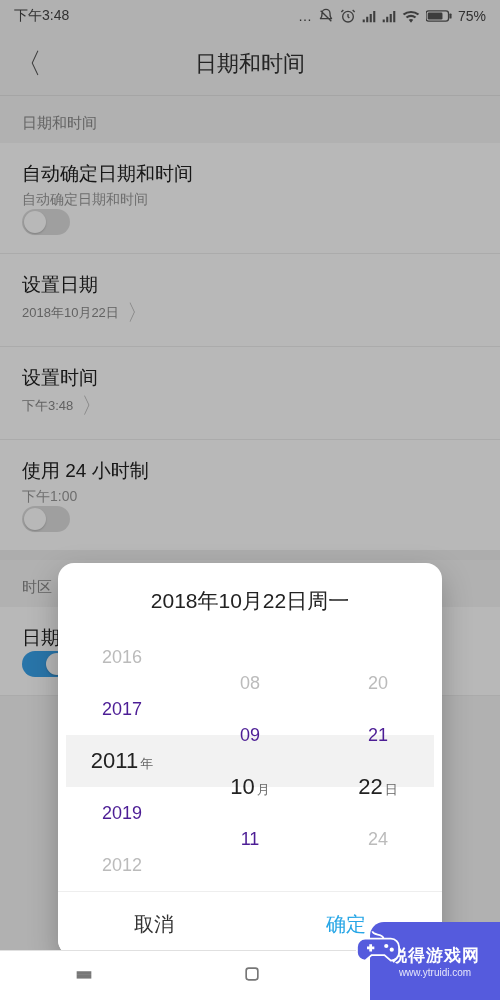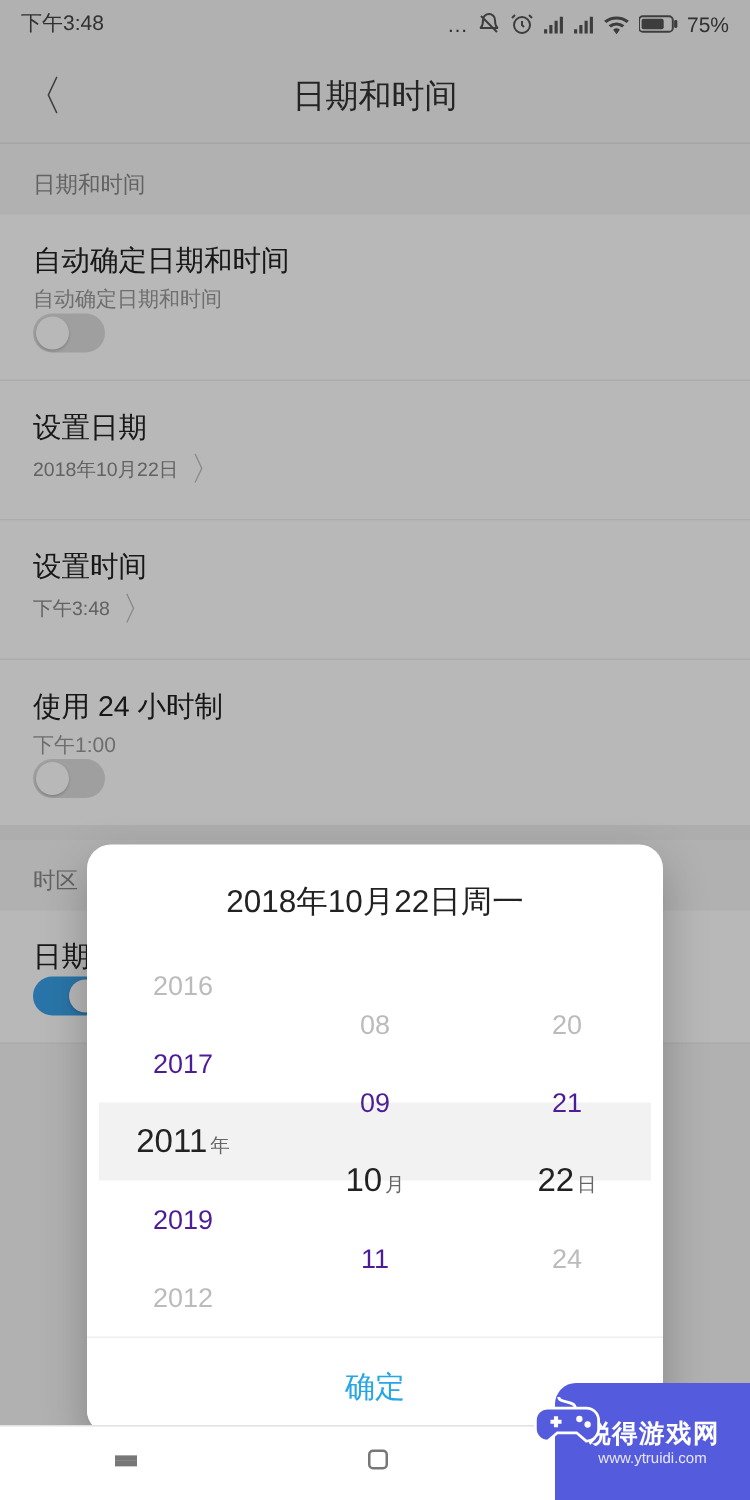--- a/index.html
+++ b/index.html
@@ -209,20 +209,21 @@
 
       <div class="wheel">
         <div class="opt">20</div>
         <div class="opt near">21</div>
         <div class="opt sel"><span>22</span><span class="unit">日</span></div>
         <div class="opt">24</div>
       </div>
     </div>
 
     <div class="picker-actions">
+      <button class="btn-cancel">取消</button>
       <button class="btn-ok">确定</button>
     </div>
   </div>
 </div>
 
 <div class="navbar">
   <span class="nav-ic">
     <svg width="22" height="22" viewBox="0 0 24 24" fill="none" stroke="#777" stroke-width="2">
         <rect x="5" y="10" width="14" height="2"></rect>
         <rect x="5" y="14" width="14" height="2"></rect>

